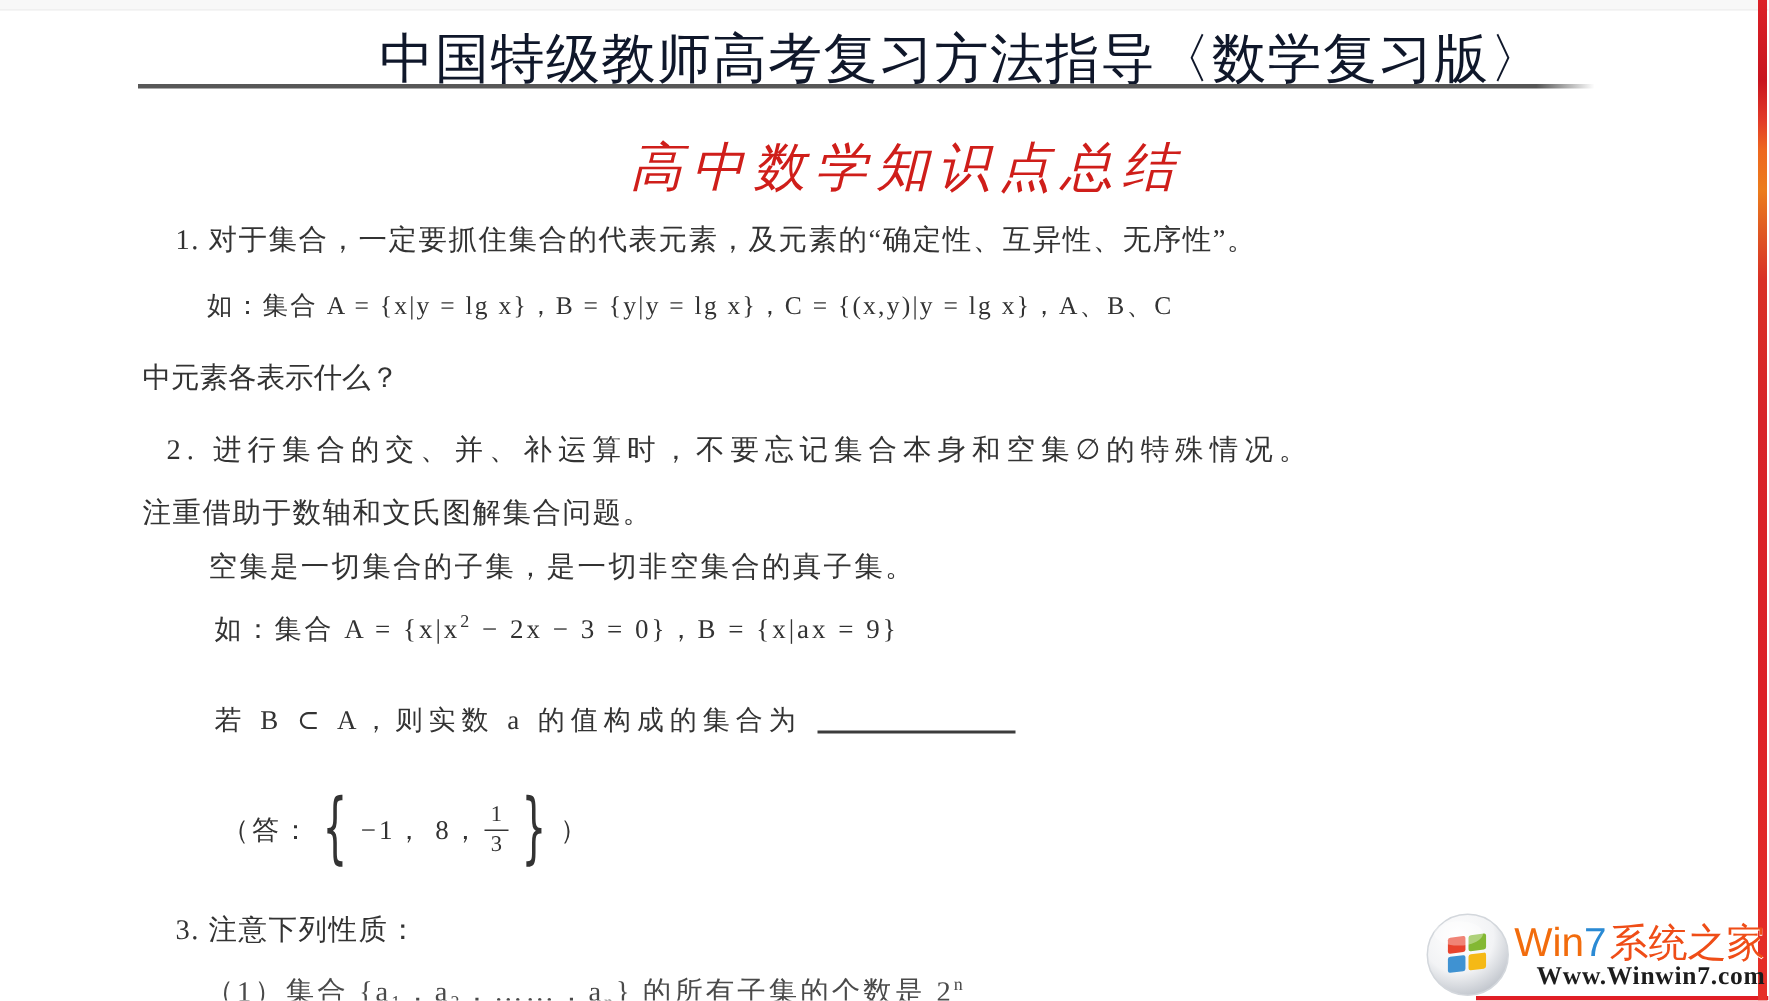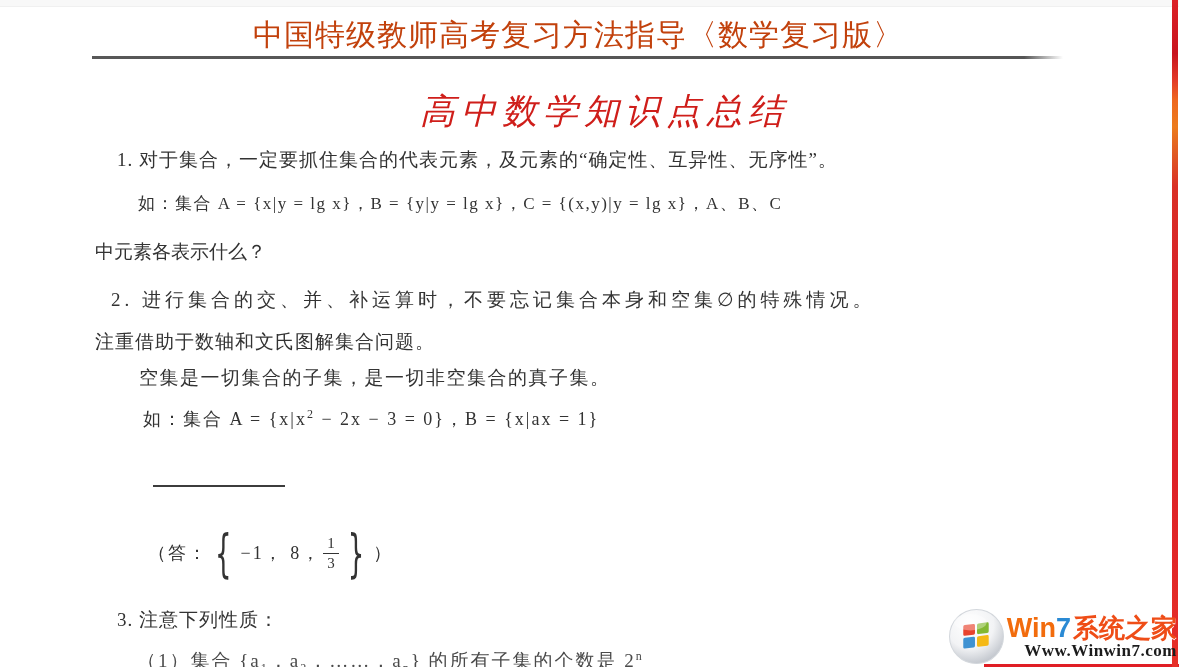--- a/index.html
+++ b/index.html
@@ -20,21 +20,21 @@
     background: linear-gradient(180deg,
       #dc2127 0%, #c8141f 8%, #e23a28 12%, #ee671f 15%, #ec7c1d 19%,
       #e05a23 23%, #d93026 28%, #d82329 42%, #dd2027 70%, #e63028 100%);
   }
   .bottom-strip {
     position: absolute; bottom: 0; left: 984px; right: 0; height: 3px;
     background: #e01e25; z-index: 3;
   }
 
   .header-title {
-    left: 253px; top: 15px; font-size: 30px; letter-spacing: 1px; color: #c2410c;
+    left: 253px; top: 15px; font-size: 36px; letter-spacing: 1px; color: #0f172a;
   }
   .header-rule {
     left: 92px; top: 56px; width: 971px; height: 3px;
     background: linear-gradient(90deg, #585858 0%, #555 96%, rgba(85,85,85,0) 100%);
   }
   .doc-title {
     left: 420px; top: 88px; font-size: 35px; font-weight: normal; font-style: italic;
     letter-spacing: 6px; color: #cf1e1a;
   }
 
@@ -76,21 +76,21 @@
   .frac .num { border-bottom: 1.5px solid #333; padding: 0 4px 1px; }
 
   .watermark {
     position: absolute; right: 2px; bottom: 2px; z-index: 5;
     display: flex; align-items: center;
   }
   .orb { width: 57px; height: 57px; flex: 0 0 auto; }
   .wm-text { margin-left: 2px; }
   .wm-line1 {
     font-family: "Liberation Sans", "DejaVu Sans", sans-serif;
-    font-weight: bold; font-size: 27px; line-height: 28px; white-space: nowrap;
+    font-weight: normal; font-size: 27px; line-height: 28px; white-space: nowrap;
     text-shadow: 0 1px 0 #ffffff;
   }
   .wm-win   { color: #f26c0d; }
   .wm-seven { color: #2a8ad4; }
   .wm-cn    { color: #ef4d17; font-size: 26px; margin-left: 2px; }
   .wm-url {
     font-family: "Liberation Serif", "DejaVu Serif", serif;
     font-weight: bold; font-size: 17px; line-height: 18px; color: #1c1c1c;
     letter-spacing: 0.5px; margin-left: 8px; white-space: nowrap; text-align: right;
   }
@@ -106,23 +106,23 @@
 <div class="abs header-rule"></div>
 <div class="abs doc-title">高中数学知识点总结</div>
 
 <div class="abs t l1">1. 对于集合，一定要抓住集合的代表元素，及元素的“确定性、互异性、无序性”。</div>
 <div class="abs t l2">如：集合 A = {x|y = lg x}，B = {y|y = lg x}，C = {(x,y)|y = lg x}，A、B、C</div>
 <div class="abs t l3">中元素各表示什么？</div>
 <div class="abs t l4">2. 进行集合的交、并、补运算时，不要忘记集合本身和空集∅的特殊情况。</div>
 <div class="abs t l5">注重借助于数轴和文氏图解集合问题。</div>
 <div class="abs t l6">空集是一切集合的子集，是一切非空集合的真子集。</div>
 
-<div class="abs t l7"><span>如：集合 A = {x|x</span><sup>2</sup><span> − 2x − 3 = 0}，B = {x|ax = 1}</span></div>
+<div class="abs t l7"><span>如：集合 A = {x|x</span><sup>2</sup><span> − 2x − 3 = 0}，B = {x|ax = 9}</span></div>
 
-<div class="abs t l8"><span class="blank"></span></div>
+<div class="abs t l8"><span>若 B ⊂ A，则实数 a 的值构成的集合为</span><span class="blank"></span></div>
 
 <div class="abs answer">
   <span>（答：</span>
   <span class="big-brace">{</span>
   <span>−1， 8，</span>
   <span class="frac">
     <span class="num">1</span>
     <span class="den">3</span>
   </span>
   <span class="big-brace">}</span>

